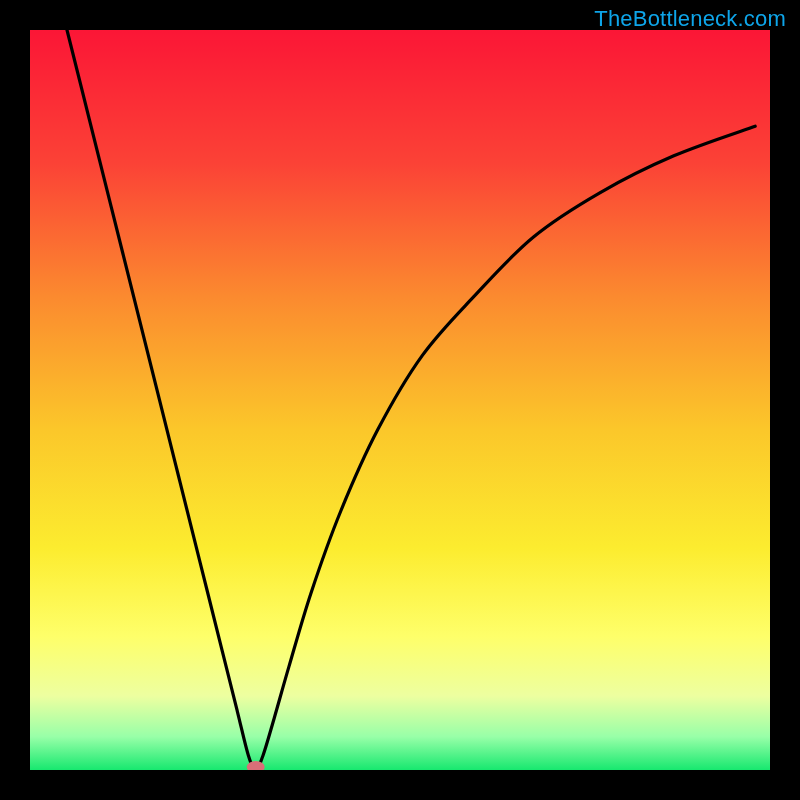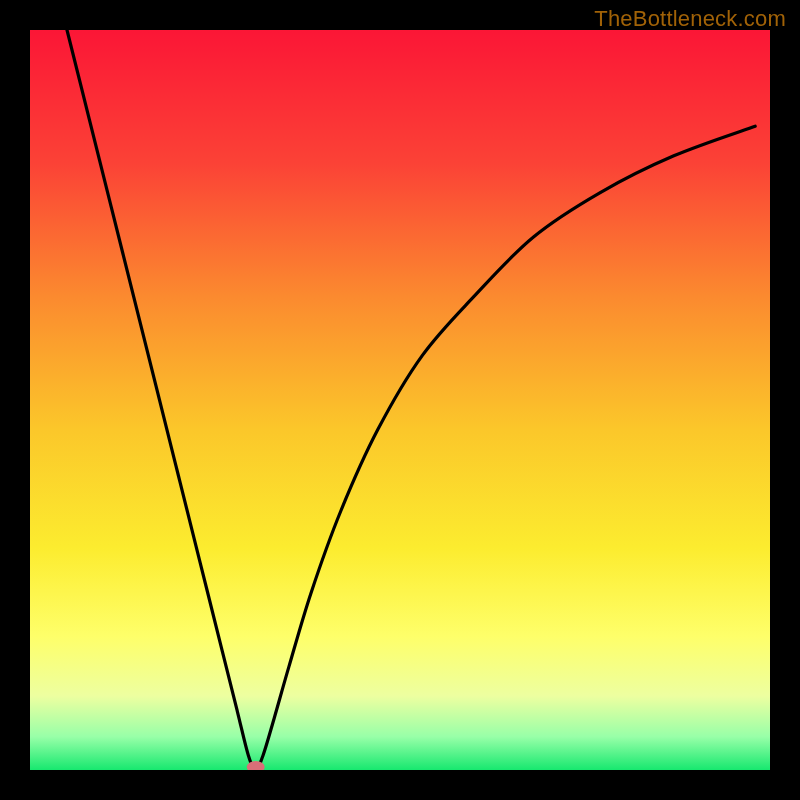--- a/index.html
+++ b/index.html
@@ -38,21 +38,21 @@
     position: absolute;
     left: 0;
     top: 0;
     width: 100%;
     height: 100%;
   }
   .watermark {
     position: absolute;
     top: 6px;
     right: 14px;
-    color: #a16207;
+    color: #0ea5e9;
     font-size: 22px;
     font-weight: 500;
     letter-spacing: 0.2px;
   }
 </style>
 </head>
 <body>
 
 <div class="frame">
 

